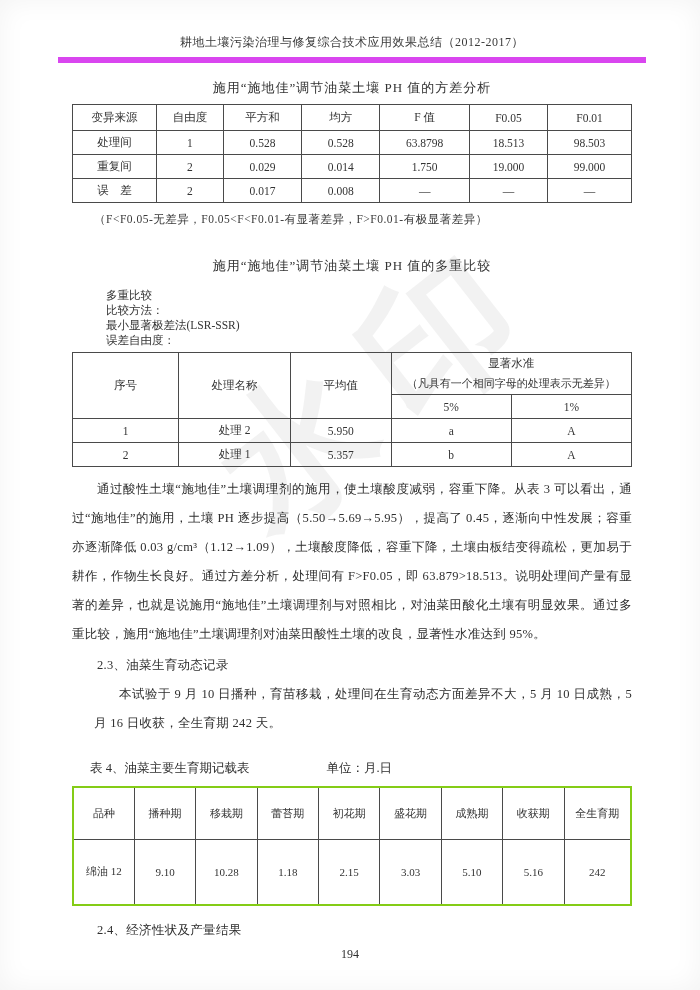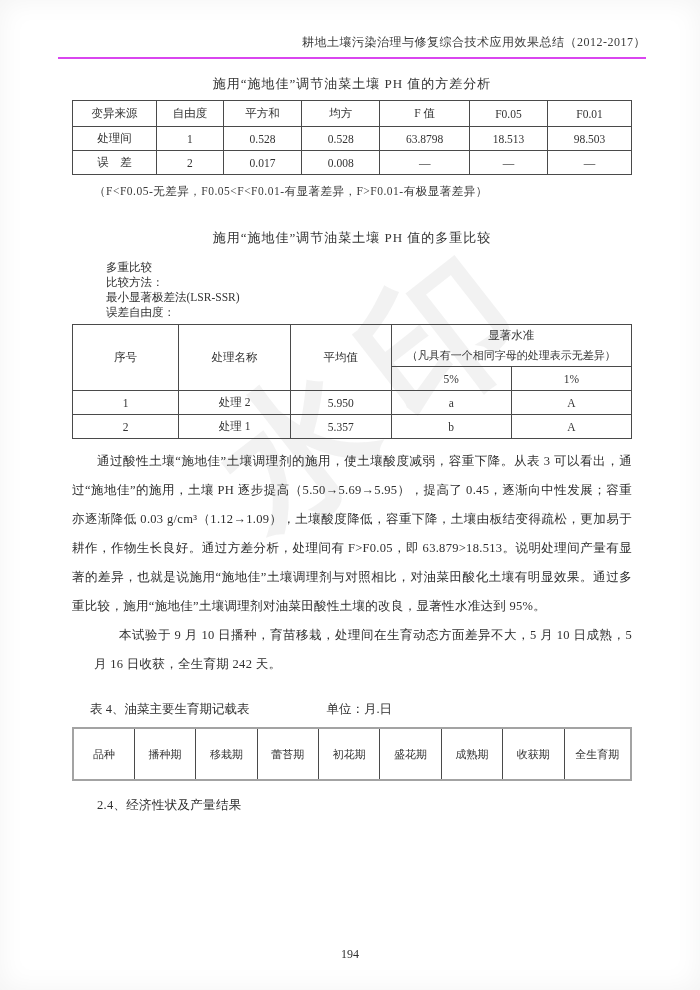--- a/index.html
+++ b/index.html
@@ -10,26 +10,26 @@
     position: relative;
     background: #ffffff;
     color: #2e2e2e;
     font-family: "Liberation Serif", "DejaVu Serif", serif;
     overflow: hidden;
     box-shadow: inset 0 0 28px rgba(0,0,0,0.05);
   }
   .page-inner { padding: 34px 68px 0 72px; position: relative; z-index: 2; }
 
   .running-header {
-    text-align: right;
+    text-align: center;
     font-size: 12px;
     letter-spacing: 0.5px;
     color: #3a3a3a;
     padding-bottom: 6px;
-    border-bottom: 2px solid #d946ef;
+    border-bottom: 6px solid #d946ef;
     margin: 0 -14px;
   }
 
   .tbl-title {
     text-align: center;
     font-size: 13px;
     color: #333;
     margin-top: 16px;
     letter-spacing: 1px;
   }
@@ -101,21 +101,21 @@
     display: flex;
     align-items: baseline;
     font-size: 12.5px;
     color: #2e2e2e;
     margin-top: 22px;
     padding-left: 18px;
   }
   .t4-unit { margin-left: 77px; }
 
   .t4 { margin-top: 9px; font-size: 11px; }
-  .t4 { border: 2px solid #a3a3a3; }
+  .t4 { border: 2px solid #84cc16; }
   .t4 td.hdr-cell { height: 52px; }
   .t4 td.data-cell { height: 66px; }
 
   .page-number {
     position: absolute;
     bottom: 28px;
     left: 0;
     width: 100%;
     text-align: center;
     font-size: 12px;
@@ -164,20 +164,29 @@
     <tr>
       <td>处理间</td>
       <td>1</td>
       <td>0.528</td>
       <td>0.528</td>
       <td>63.8798</td>
       <td>18.513</td>
       <td>98.503</td>
     </tr>
     <tr>
+      <td>重复间</td>
+      <td>2</td>
+      <td>0.029</td>
+      <td>0.014</td>
+      <td>1.750</td>
+      <td>19.000</td>
+      <td>99.000</td>
+    </tr>
+    <tr>
       <td>误　差</td>
       <td>2</td>
       <td>0.017</td>
       <td>0.008</td>
       <td>—</td>
       <td>—</td>
       <td>—</td>
     </tr>
   </tbody>
     </table>
@@ -220,20 +229,21 @@
       <td>处理 1</td>
       <td>5.357</td>
       <td>b</td>
       <td>A</td>
     </tr>
   </tbody>
     </table>
 
   <div class="body-para">通过酸性土壤“施地佳”土壤调理剂的施用，使土壤酸度减弱，容重下降。从表 3 可以看出，通过“施地佳”的施用，土壤 PH 逐步提高（5.50→5.69→5.95），提高了 0.45，逐渐向中性发展；容重亦逐渐降低 0.03 g/cm³（1.12→1.09），土壤酸度降低，容重下降，土壤由板结变得疏松，更加易于耕作，作物生长良好。通过方差分析，处理间有 F&gt;F0.05，即 63.879&gt;18.513。说明处理间产量有显著的差异，也就是说施用“施地佳”土壤调理剂与对照相比，对油菜田酸化土壤有明显效果。通过多重比较，施用“施地佳”土壤调理剂对油菜田酸性土壤的改良，显著性水准达到 95%。</div>
 
+  <div class="section-heading">2.3、油菜生育动态记录</div>
 
   <div class="body-para" style="margin-top:0;margin-left:22px;">本试验于 9 月 10 日播种，育苗移栽，处理间在生育动态方面差异不大，5 月 10 日成熟，5 月 16 日收获，全生育期 242 天。</div>
 
   <div class="t4-caption-row">
     <span>表 4、油菜主要生育期记载表</span>
     <span class="t4-unit">单位：月.日</span>
   </div>
 
   <table class="t4">
     <tbody>
@@ -241,20 +251,31 @@
       <td class="hdr-cell" style="width:11%">品种</td>
       <td class="hdr-cell" style="width:11%">播种期</td>
       <td class="hdr-cell" style="width:11%">移栽期</td>
       <td class="hdr-cell" style="width:11%">蕾苔期</td>
       <td class="hdr-cell" style="width:11%">初花期</td>
       <td class="hdr-cell" style="width:11%">盛花期</td>
       <td class="hdr-cell" style="width:11%">成熟期</td>
       <td class="hdr-cell" style="width:11%">收获期</td>
       <td class="hdr-cell" style="width:12%">全生育期</td>
     </tr>
+    <tr>
+      <td class="data-cell">绵油 12</td>
+      <td class="data-cell">9.10</td>
+      <td class="data-cell">10.28</td>
+      <td class="data-cell">1.18</td>
+      <td class="data-cell">2.15</td>
+      <td class="data-cell">3.03</td>
+      <td class="data-cell">5.10</td>
+      <td class="data-cell">5.16</td>
+      <td class="data-cell">242</td>
+    </tr>
   </tbody>
     </table>
 
   <div class="section-heading" style="margin-top:10px;">2.4、经济性状及产量结果</div>
 
 </div>
 
 <div class="page-number">194</div>
 
 </body></html>

